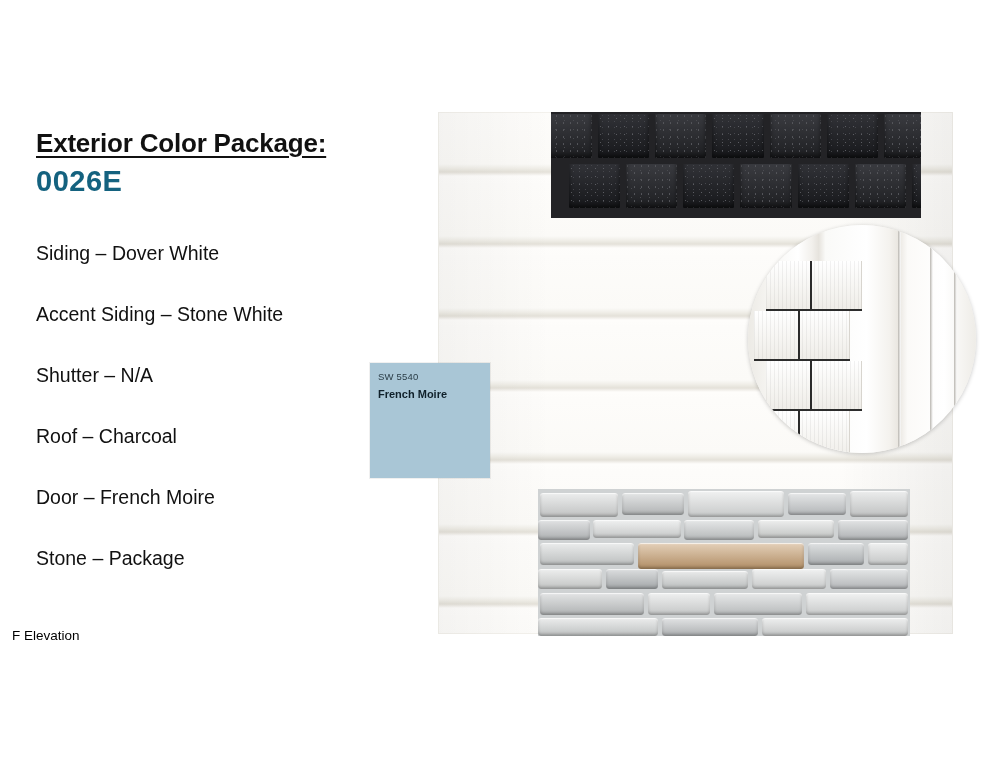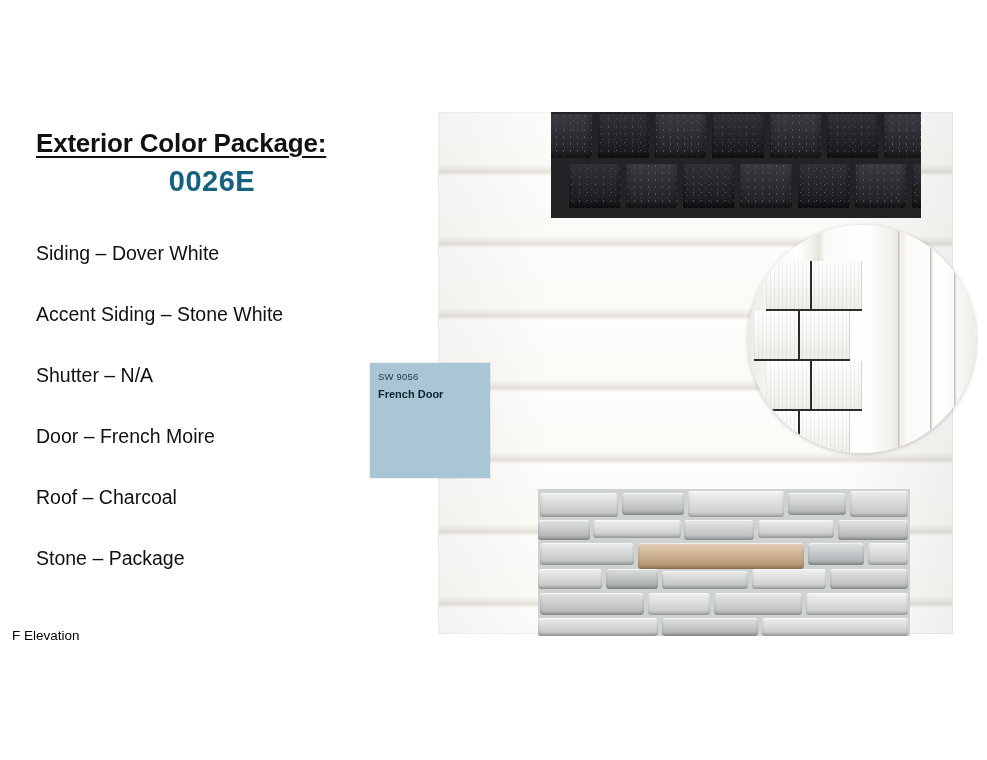--- a/index.html
+++ b/index.html
@@ -32,21 +32,20 @@
     text-underline-offset: 4px;
     color: #111111;
     margin: 0 0 6px 0;
     white-space: nowrap;
   }
 
   .pkg-code {
     font-size: 29px;
     font-weight: bold;
     color: #14627f;
-    text-align: center;
     width: 352px;
     margin: 6px 0 0 0;
     letter-spacing: 0.5px;
   }
 
   .spec-list {
     margin: 44px 0 0 0;
     padding: 0;
     list-style: none;
   }
@@ -239,22 +238,22 @@
 <body>
 
 <div class="left-col">
   <h1 class="pkg-title">Exterior Color Package:</h1>
   <div class="pkg-code">0026E</div>
 
   <ul class="spec-list">
     <li class="spec-item">Siding – Dover White</li>
     <li class="spec-item">Accent Siding – Stone White</li>
     <li class="spec-item">Shutter – N/A</li>
+    <li class="spec-item">Roof – Charcoal</li>
     <li class="spec-item">Door – French Moire</li>
-    <li class="spec-item">Roof – Charcoal</li>
     <li class="spec-item">Stone – Package</li>
   </ul>
 </div>
 
 <div class="elevation-label">F Elevation</div>
 
 <div class="collage">
 
   <div class="siding-panel"></div>
 
@@ -320,15 +319,15 @@
     <div class="stone" style="left:176px;top:104px; width:88px;  height:22px; background-color:#d0d3d4;"></div>
     <div class="stone" style="left:268px;top:104px; width:102px; height:22px; background-color:#e3e5e5;"></div>
 
     <div class="stone" style="left:0px;  top:129px; width:120px; height:18px; background-color:#d8dbdb;"></div>
     <div class="stone" style="left:124px;top:129px; width:96px;  height:18px; background-color:#c4c7c9;"></div>
     <div class="stone" style="left:224px;top:129px; width:146px; height:18px; background-color:#dddfdf;"></div>
   </div>
 </div>
 
 <div class="paint-chip">
-  <div class="chip-code">SW 9056</div>
-  <div class="chip-name">French Door</div>
+  <div class="chip-code">SW 5540</div>
+  <div class="chip-name">French Moire</div>
 </div>
 
 </body></html>

